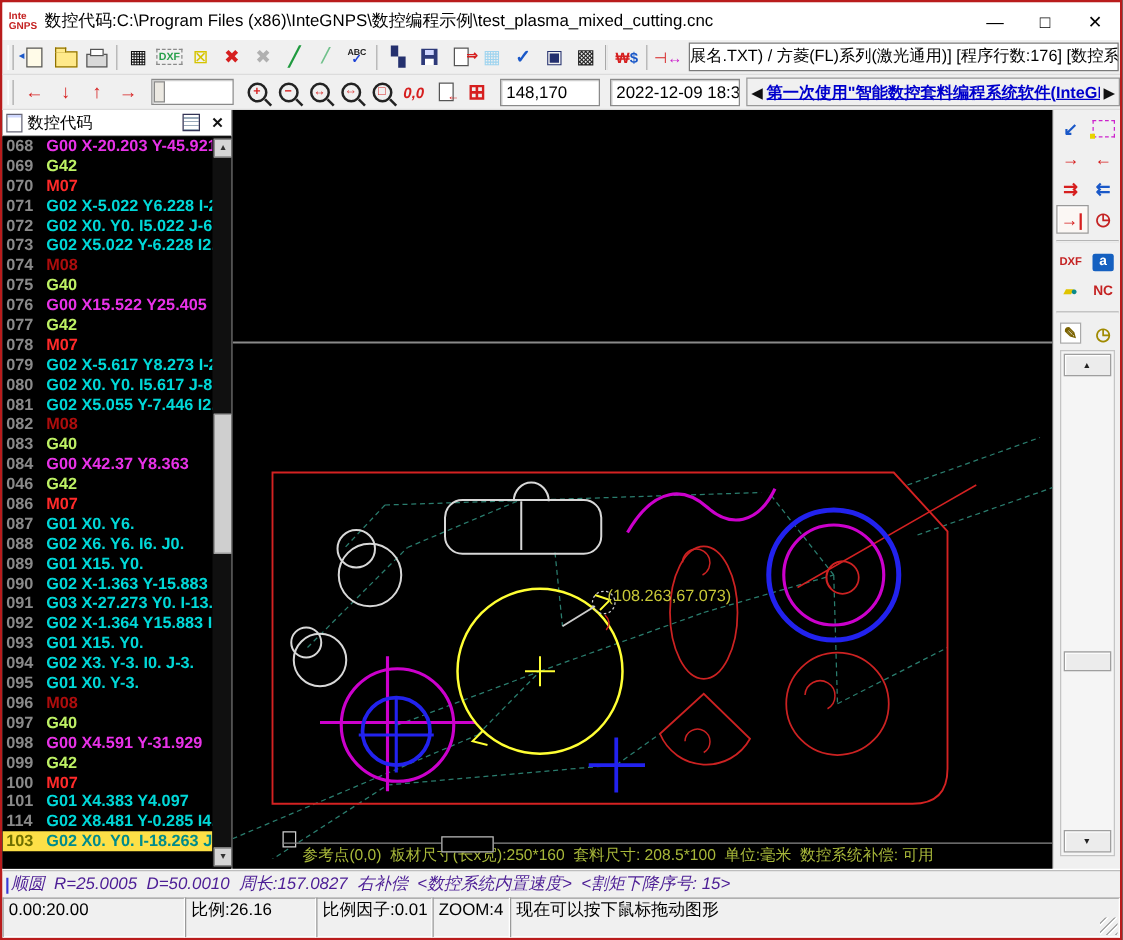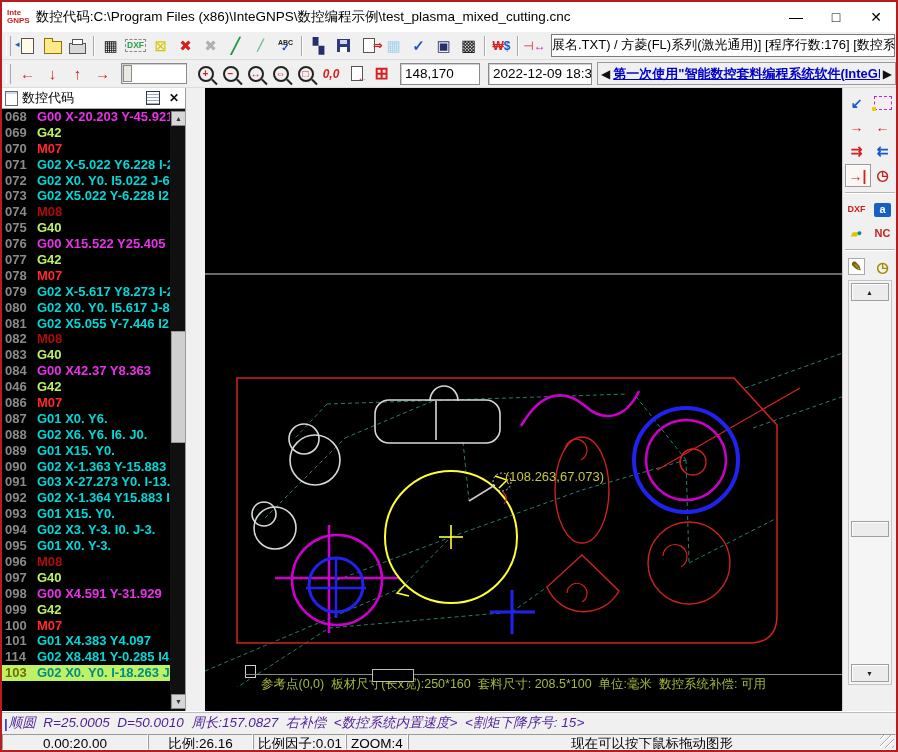--- a/index.html
+++ b/index.html
@@ -63,28 +63,28 @@
   .cp-title{flex:1;}
   .mini-copy{width:12px;height:12px;border:1px solid #335;background:repeating-linear-gradient(#fff 0 2px,#9ab 2px 3px);margin-right:6px;}
   .cp-close{font-size:12px;color:#111;padding:0 3px;font-weight:bold;}
   .cp-body{flex:1;position:relative;overflow:hidden;background:#000;}
   .cp-list{position:absolute;left:0;top:0;right:15px;bottom:0;overflow:hidden;}
   .crow{height:15.9px;display:flex;align-items:flex-start;font-size:13px;font-weight:bold;white-space:nowrap;}
   .lno{width:26px;flex:0 0 26px;padding-left:3px;color:#8a8a8a;}
   .ltx{padding-left:6px;}
   .rapid .ltx{color:#e832e8;} .cut .ltx{color:#00d8d8;} .comp .ltx{color:#bef264;}
   .m07 .ltx{color:#ff2a2a;} .m08 .ltx{color:#ae0d0d;}
-  .crow.hl{background:#bef264;} .crow.hl .lno{color:#6f6f00;} .crow.hl .ltx{color:#008b8b;}
+  .crow.hl{background:#fde047;} .crow.hl .lno{color:#6f6f00;} .crow.hl .ltx{color:#008b8b;}
   .cp-scroll{position:absolute;right:0;top:0;bottom:0;width:15px;background:#101010;}
   .cp-sbtn{position:absolute;left:1px;width:13px;height:13px;background:#d6d6d6;border:1px solid #888;color:#333;font-size:7px;display:flex;align-items:center;justify-content:center;}
   .cp-sbtn.up{top:2px;} .cp-sbtn.down{bottom:2px;}
   .cp-thumb{position:absolute;left:1px;top:222px;width:13px;height:110px;background:#cfcfcf;border:1px solid #999;}
 
   
-  .canvas{flex:1 1 auto;position:relative;background:#000;overflow:hidden;margin-left:19px;}
+  .canvas{flex:1 1 auto;position:relative;background:#000;overflow:hidden;}
   .pt-label{position:absolute;left:300px;top:381px;color:#c8c838;font-size:13px;white-space:pre;}
   .canvas-info{position:absolute;left:56px;top:588px;color:#a8b83a;font-size:12.5px;white-space:pre;}
   .h-track{position:absolute;left:40px;right:0;top:586px;height:1px;background:#8a8a8a;}
   .h-end{position:absolute;left:40px;top:577px;width:9px;height:11px;border:1px solid #cfcfcf;background:#000;}
   .h-thumb{position:absolute;left:167px;top:581px;width:40px;height:11px;border:1px solid #bdbdbd;background:#000;}
 
   
   .rightrail{width:53px;flex:0 0 53px;background:#f0f0f0;border-left:1px solid #cfcfcf;display:flex;flex-direction:column;align-items:center;}
   .rr-grid{display:grid;grid-template-columns:24px 24px;gap:3px 2px;padding-top:4px;}
   .rrbtn{width:24px;height:21px;display:flex;align-items:center;justify-content:center;font-size:14px;font-weight:bold;line-height:1;}
@@ -101,21 +101,21 @@
   .rr-select::after{content:"";position:absolute;left:-3px;bottom:-2px;width:4px;height:4px;background:#e8d400;}
   .vscroll{width:44px;height:405px;margin-top:3px;position:relative;background:#f5f5f5;border:1px solid #c4c4c4;box-sizing:border-box;}
   .vs-btn{position:absolute;left:2px;right:2px;height:16px;background:#ececec;border:1px solid #9f9f9f;box-shadow:inset 1px 1px 0 #fff;display:flex;align-items:center;justify-content:center;font-size:7px;color:#222;}
   .vs-btn.up{top:2px;} .vs-btn.down{bottom:2px;}
   .vs-thumb{position:absolute;left:2px;right:2px;top:240px;height:14px;background:#ececec;border:1px solid #9f9f9f;box-shadow:inset 1px 1px 0 #fff;}
 
   
   .status-red{height:22px;flex:0 0 auto;background:#f0f0f0;border-top:1px solid #fff;box-shadow:inset 0 1px 0 #bdbdbd;display:flex;align-items:center;font-size:13.5px;white-space:pre;overflow:hidden;}
   .cursor-bar{color:#3a3ad6;font-weight:bold;margin:0 1px 0 2px;}
   .red-text{color:#4c1d95;font-style:italic;}
-  .bottombar{height:16px;flex:0 0 auto;display:flex;font-size:13.5px;background:#f0f0f0;text-align:center;}
+  .bottombar{height:32px;flex:0 0 auto;display:flex;font-size:13.5px;background:#f0f0f0;}
   .bcell{border:1px solid;border-color:#9a9a9a #fff #fff #9a9a9a;padding:0 4px;line-height:18px;white-space:nowrap;overflow:hidden;color:#000;}
   .bc0{width:136px;} .bc1{width:95px;} .bc2{width:83px;} .bc3{width:52px;} .bc4{flex:1;position:relative;}
   .grip{position:absolute;right:1px;bottom:1px;width:14px;height:14px;background:repeating-linear-gradient(135deg,transparent 0 3px,#aaa 3px 4px,#fff 4px 5px);}
 </style>
 </head>
 <body>
 
 <div class="window">
 
   <div class="titlebar">

